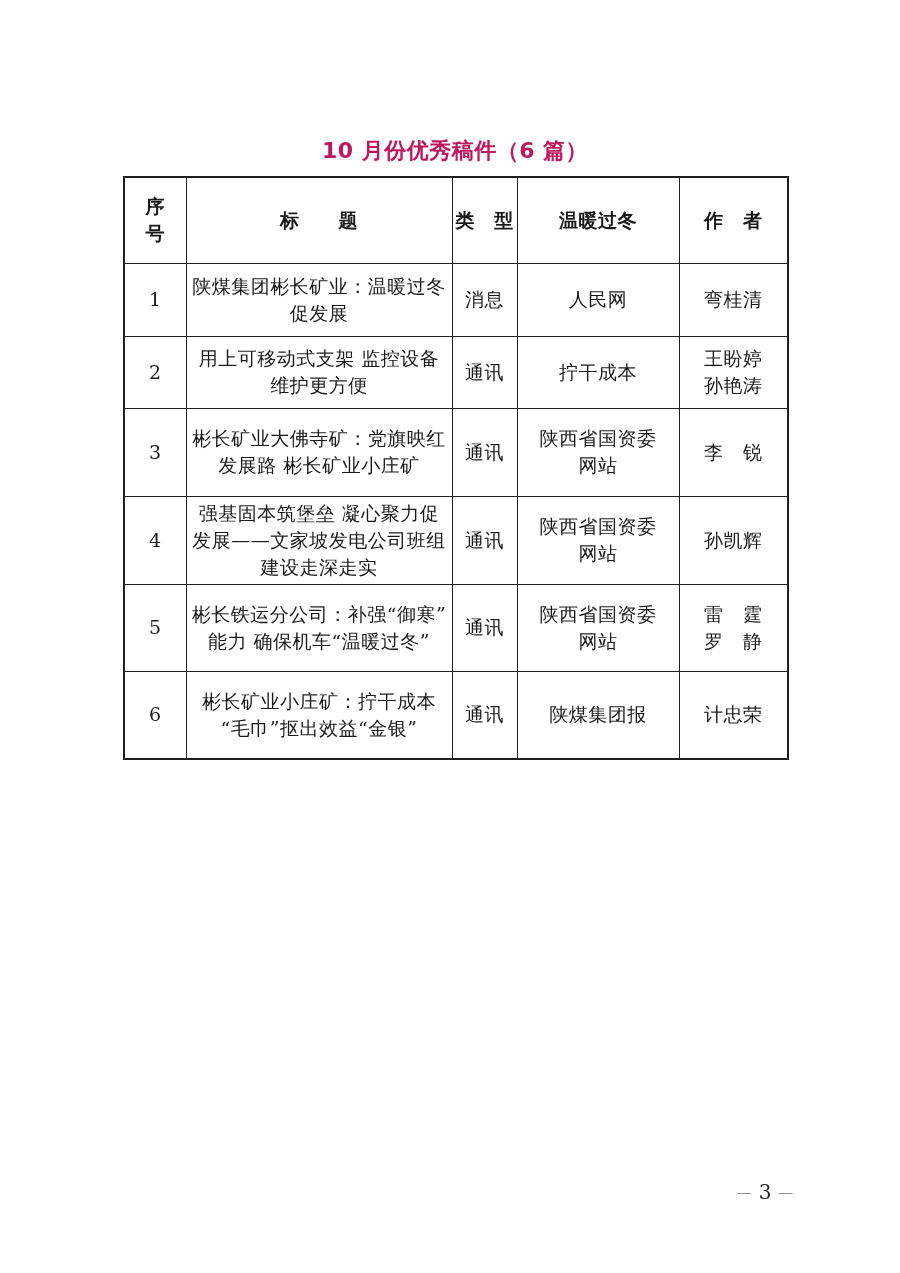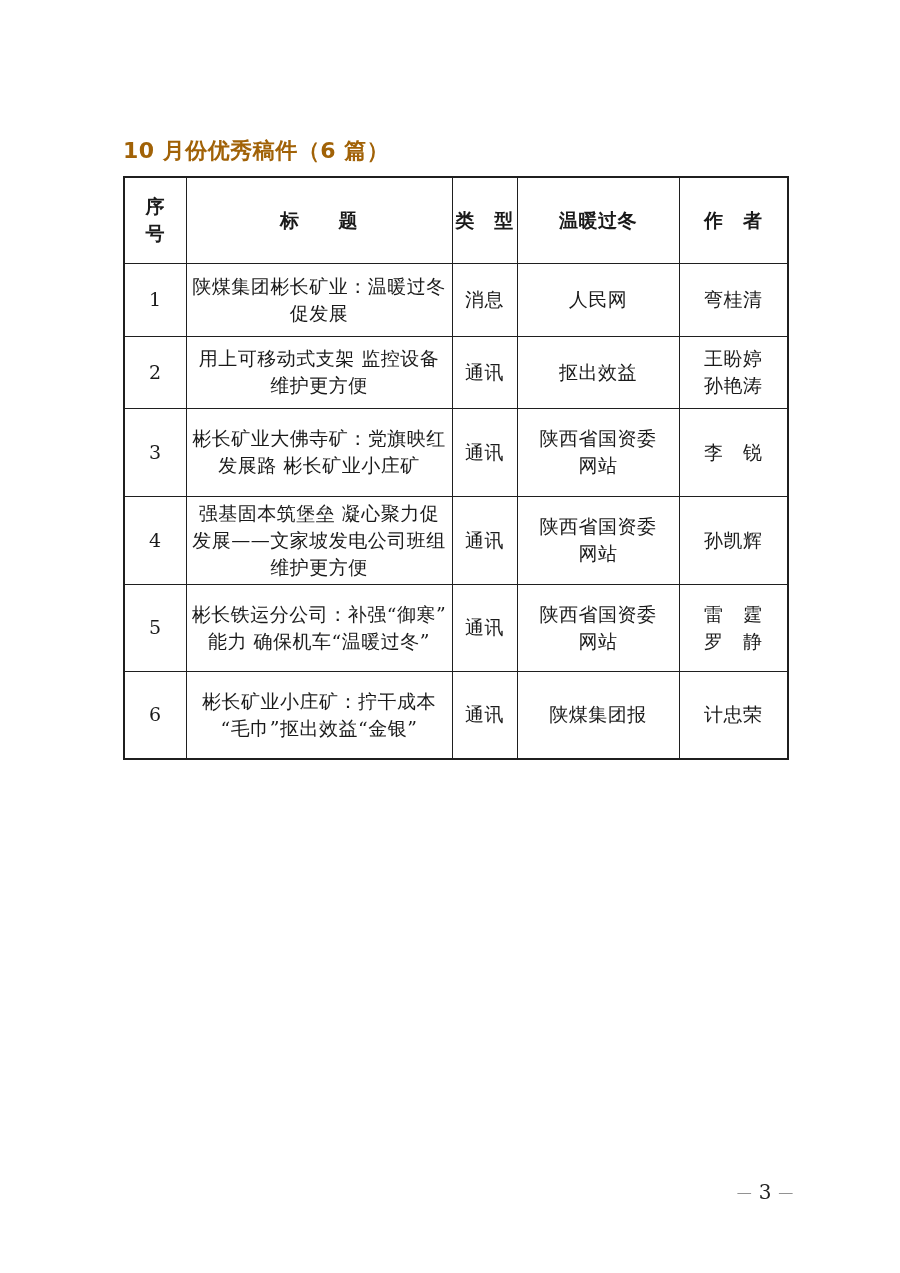--- a/index.html
+++ b/index.html
@@ -14,26 +14,26 @@
     background: #ffffff;
     color: #1a1a1a;
     font-family: "DejaVu Serif", "Liberation Serif", serif;
     overflow: hidden;
   }
   .doc-title {
     position: absolute;
     left: 123px;
     top: 136px;
     width: 664px;
-    text-align: left;
+    text-align: center;
     font-family: "DejaVu Sans", "Liberation Sans", sans-serif;
     font-weight: bold;
     font-size: 22px;
     letter-spacing: 0.5px;
-    color: #a16207;
+    color: #be185d;
     white-space: nowrap;
   }
   table.doc-table {
     position: absolute;
     left: 123px;
     top: 176px;
     width: 664px;
     border-collapse: collapse;
     table-layout: fixed;
     border: 2px solid #1f1f1f;
@@ -113,38 +113,38 @@
 促发展</td>
           <td>消息</td>
           <td>人民网</td>
           <td>弯桂清</td>
         </tr>
       <tr>
           <td>2</td>
           <td>用上可移动式支架 监控设备
 维护更方便</td>
           <td>通讯</td>
-          <td>抠出效益</td>
+          <td>拧干成本</td>
           <td>王盼婷
 孙艳涛</td>
         </tr>
       <tr>
           <td>3</td>
           <td>彬长矿业大佛寺矿：党旗映红
 发展路 彬长矿业小庄矿</td>
           <td>通讯</td>
           <td>陕西省国资委
 网站</td>
           <td>李　锐</td>
         </tr>
       <tr>
           <td>4</td>
           <td>强基固本筑堡垒 凝心聚力促
 发展——文家坡发电公司班组
-维护更方便</td>
+建设走深走实</td>
           <td>通讯</td>
           <td>陕西省国资委
 网站</td>
           <td>孙凯辉</td>
         </tr>
       <tr>
           <td>5</td>
           <td>彬长铁运分公司：补强“御寒”
 能力 确保机车“温暖过冬”</td>
           <td>通讯</td>

